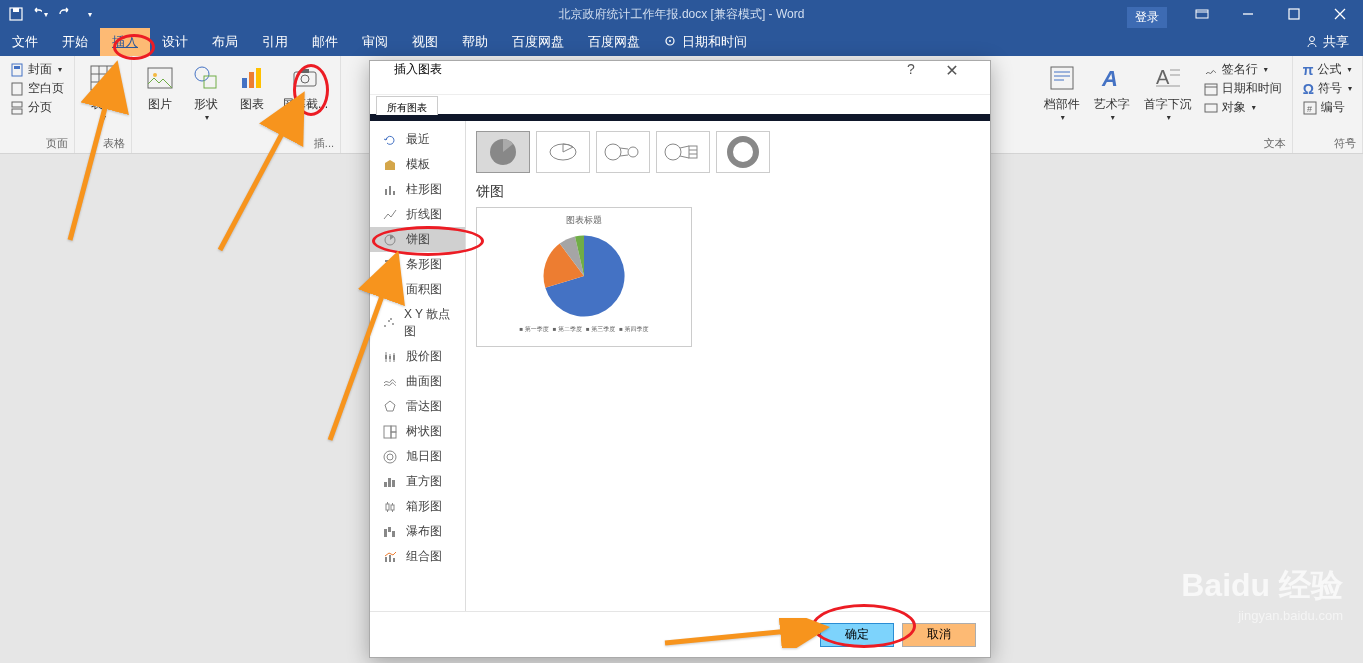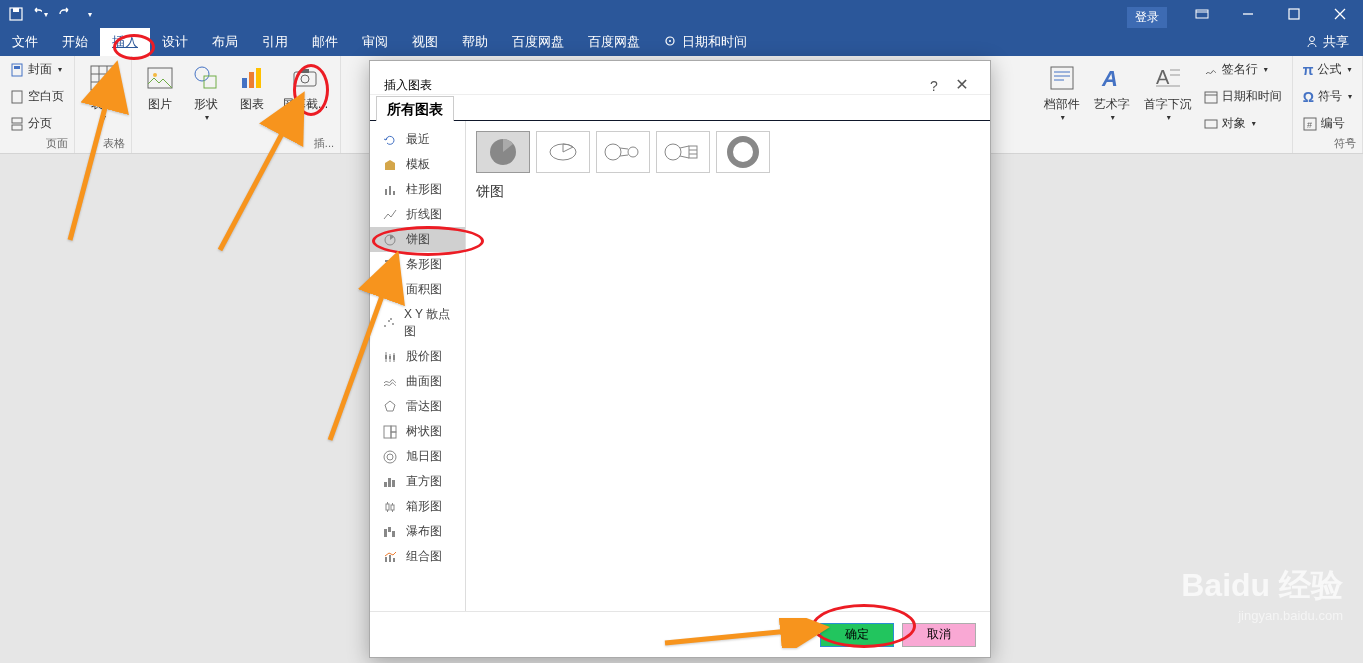--- a/index.html
+++ b/index.html
@@ -8,58 +8,58 @@
 .titlebar { height: 28px; background: #2B579A; display: flex; align-items: center; color: #fff; font-size: 12px; position: relative; }
 .titlebar-qat { display: flex; align-items: center; gap: 8px; padding: 0 8px; }
 .qat-item { width: 16px; height: 16px; display: flex; align-items: center; justify-content: center; cursor: pointer; }
 .titlebar-title { position: absolute; left: 50%; transform: translateX(-50%); color: #d3dff0; }
 .titlebar-controls { margin-left: auto; display: flex; align-items: flex-end; }
 .login-btn { background: #3d6bb3; padding: 2px 8px; margin-right: 12px; font-size: 12px; }
 .win-btn { width: 46px; height: 28px; display: flex; align-items: center; justify-content: center; font-size: 14px; cursor: pointer; }
 
 .menubar { height: 28px; background: #2B579A; display: flex; align-items: center; color: #fff; font-size: 13px; justify-content: space-between; }
 .menu-item { padding: 0 12px; height: 28px; display: flex; align-items: center; cursor: pointer; }
-.menu-item.active { background: #ffffff; color: #2B579A; text-decoration: underline; }
+.menu-item.active { background: #fdba74; color: #2B579A; text-decoration: underline; }
 .share-btn { margin-left: auto; padding: 0 14px; display: flex; align-items: center; gap: 4px; }
 
 .ribbon { height: 98px; background: #f3f3f3; border-bottom: 1px solid #d4d4d4; display: flex; font-size: 12px; color: #333; position: relative; }
 .ribbon-group { border-right: 1px solid #e0e0e0; padding: 4px 6px 0; display: flex; flex-direction: column; }
 .ribbon-group-content { flex: 1; display: flex; gap: 2px; }
 .ribbon-group-label { text-align: right; font-size: 11px; color: #666; padding-bottom: 2px; }
 .rb-btn { display: flex; flex-direction: column; align-items: center; padding: 2px 6px; cursor: pointer; }
 .rb-btn-icon { width: 32px; height: 32px; display: flex; align-items: center; justify-content: center; margin-bottom: 2px; }
 .rb-btn-small { display: flex; align-items: center; gap: 4px; padding: 1px 4px; cursor: pointer; font-size: 12px; }
-.rb-stack { display: flex; flex-direction: column; gap: 8px; }
+.rb-stack { display: flex; flex-direction: column; gap: 0; }
 .dropdown-arrow { font-size: 8px; margin-left: 2px; }
 .ribbon-collapse { position: absolute; right: 8px; bottom: 4px; cursor: pointer; font-size: 11px; color: #666; }
 
 .doc-area { position: absolute; top: 154px; left: 0; right: 0; bottom: 0; background: #e6e6e6; }
 
 .dialog { position: absolute; left: 369px; top: 60px; width: 622px; height: 598px; background: #fff; border: 1px solid #aaa; box-shadow: 0 4px 20px rgba(0,0,0,0.3); z-index: 100; display: flex; flex-direction: column; }
-.dialog-titlebar { height: 34px; display: flex; align-items: flex-end; padding: 0 14px; border-bottom: 1px solid #eee; font-size: 12px;}
+.dialog-titlebar { height: 34px; display: flex; align-items: flex-start; padding: 0 24px; border-bottom: 1px solid #eee; font-size: 12px; gap: 13px;}
 .dialog-title { flex: 1; }
 .dialog-help, .dialog-close { width: 28px; text-align: center; cursor: pointer; color: #555; font-size: 14px; }
 .dialog-close { font-size: 16px; }
-.dialog-tabs { height: 26px; display: flex; border-bottom: 1px solid #0f172a; padding-left: 6px; font-size: 14px; font-weight: bold; }
+.dialog-tabs { height: 26px; display: flex; border-bottom: 7px solid #0f172a; padding-left: 6px; font-size: 10px; }
 .dialog-tab { padding: 4px 10px; border: 1px solid #ccc; border-bottom: none; background: #fff; position: relative; top: 1px; cursor: pointer; }
 .dialog-body { flex: 1; display: flex; }
 .chart-type-list { width: 96px; border-right: 1px solid #ddd; padding: 6px 0; font-size: 12px; }
 .ct-item { display: flex; align-items: center; gap: 8px; padding: 4px 12px; cursor: pointer; color: #444; }
 .ct-item.selected { background: #d0d0d0; }
 .ct-icon { width: 16px; height: 16px; display: inline-flex; align-items: center; justify-content: center; }
 .chart-detail { flex: 1; padding: 10px; }
 .subtype-row { display: flex; gap: 6px; margin-bottom: 10px; }
 .subtype { width: 54px; height: 42px; border: 1px solid #ccc; display: flex; align-items: center; justify-content: center; cursor: pointer; background: #fff; }
 .subtype.selected { background: #d9d9d9; border-color: #999; }
 .chart-subtitle { font-size: 14px; margin-bottom: 6px; color: #333; }
 .chart-preview { width: 216px; height: 140px; border: 1px solid #ccc; padding: 6px; font-size: 9px; color: #666; display: flex; flex-direction: column; align-items: center; }
 .chart-preview-title { font-size: 9px; margin-bottom: 4px; }
 .dialog-footer { height: 46px; display: flex; align-items: center; justify-content: flex-end; gap: 8px; padding: 0 14px; border-top: 1px solid #e5e5e5; }
-.dlg-btn { width: 74px; height: 24px; border: 1px solid #adadad; background: #f9a8d4; font-size: 12px; cursor: pointer; }
-.dlg-btn.primary { background: #22c55e; border-color: #2a8dd4; text-align: center; }
+.dlg-btn { width: 74px; height: 24px; border: 1px solid #adadad; background: #fdba74; font-size: 12px; cursor: pointer; }
+.dlg-btn.primary { background: #7dd3fc; border-color: #2a8dd4; text-align: center; }
 
 .annot-circle { position: absolute; border: 3px solid #ec1c24; border-radius: 50%; pointer-events: none; z-index: 200; }
 .annot-arrow { position: absolute; pointer-events: none; z-index: 200; }
 .watermark { position: absolute; right: 20px; bottom: 40px; color: rgba(255,255,255,0.6); font-size: 13px; z-index: 300; text-align: right; }
 .watermark-logo { font-size: 32px; font-weight: bold; color: rgba(255,255,255,0.7); }
 
 svg.arrow { filter: drop-shadow(0 1px 1px rgba(0,0,0,0.2)); }
 </style>
 </head>
 <body>
@@ -78,20 +78,21 @@
         </svg>
         <span class="dropdown-arrow">▾</span>
       </span>
     <span class="qat-item">
         <svg width="14" height="14">
           <path d="M3 7a4 4 0 0 1 4-4h4m0 0-2-2m2 2-2 2" fill="none" stroke="#fff" stroke-width="1.4"></path>
         </svg>
       </span>
     <span class="qat-item dropdown-arrow">▾</span>
   </div>
+  <div class="titlebar-title">北京政府统计工作年报.docx [兼容模式] - Word</div>
   <div class="titlebar-controls">
     <span class="login-btn">登录</span>
     <span class="win-btn">
         <svg width="14" height="14">
           <rect x="1" y="3" width="12" height="8" fill="none" stroke="#fff"></rect>
           <path d="M1 5h12" stroke="#fff"></path>
         </svg>
       </span>
     <span class="win-btn">
         <svg width="12" height="12">
@@ -280,20 +281,21 @@
           </div>
         <div class="rb-btn-small">
             <svg width="14" height="14">
               <rect x="1" y="3" width="12" height="8" fill="none" stroke="#666"></rect>
             </svg>
             <span>对象</span>
             <span class="dropdown-arrow">▾</span>
           </div>
       </div>
     </div>
+    <div class="ribbon-group-label">文本</div>
   </div>
 
   <div class="ribbon-group">
     <div class="ribbon-group-content">
       <div class="rb-stack">
         <div class="rb-btn-small">
             <span style="color:#4472c4;font-size:14px;font-weight:bold">π</span>
             <span>公式</span>
             <span class="dropdown-arrow">▾</span>
           </div>
@@ -521,20 +523,35 @@
               <path d="M17 8l9 -2M17 16l9 2" stroke="#888"></path>
             </svg>
           </div>
         <div class="subtype">
             <svg width="34" height="34">
               <circle cx="17" cy="17" r="13" fill="none" stroke="#888" stroke-width="6"></circle>
             </svg>
           </div>
       </div>
       <div class="chart-subtitle">饼图</div>
+      <div class="chart-preview">
+        <div class="chart-preview-title">图表标题</div>
+        <svg width="90" height="90" viewBox="0 0 100 100">
+          <path d="M50 50 L50 5 A45 45 0 1 1 7 63 Z" fill="#4472c4"></path>
+          <path d="M50 50 L7 63 A45 45 0 0 1 23 14 Z" fill="#ed7d31"></path>
+          <path d="M50 50 L23 14 A45 45 0 0 1 40 6 Z" fill="#a5a5a5"></path>
+          <path d="M50 50 L40 6 A45 45 0 0 1 50 5 Z" fill="#70ad47"></path>
+        </svg>
+        <div style="font-size:6px;display:flex;gap:4px;flex-wrap:wrap;justify-content:center;margin-top:4px">
+          <span>■ <span>第一季度</span></span>
+          <span>■ <span>第二季度</span></span>
+          <span>■ <span>第三季度</span></span>
+          <span>■ <span>第四季度</span></span>
+        </div>
+      </div>
     </div>
   </div>
   <div class="dialog-footer">
     <button class="dlg-btn primary">确定</button>
     <button class="dlg-btn">取消</button>
   </div>
 </div>
 
 <div class="annot-circle" style="left:113px;top:34px;width:42px;height:26px"></div>
 <div class="annot-circle" style="left:293px;top:64px;width:36px;height:52px"></div>

